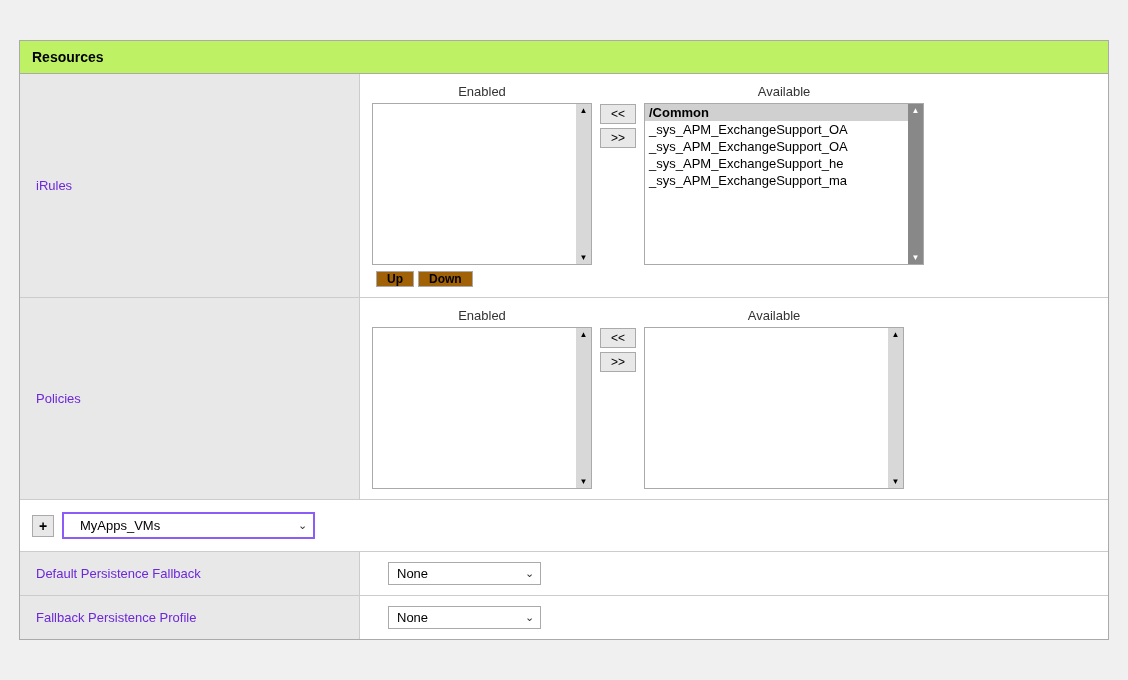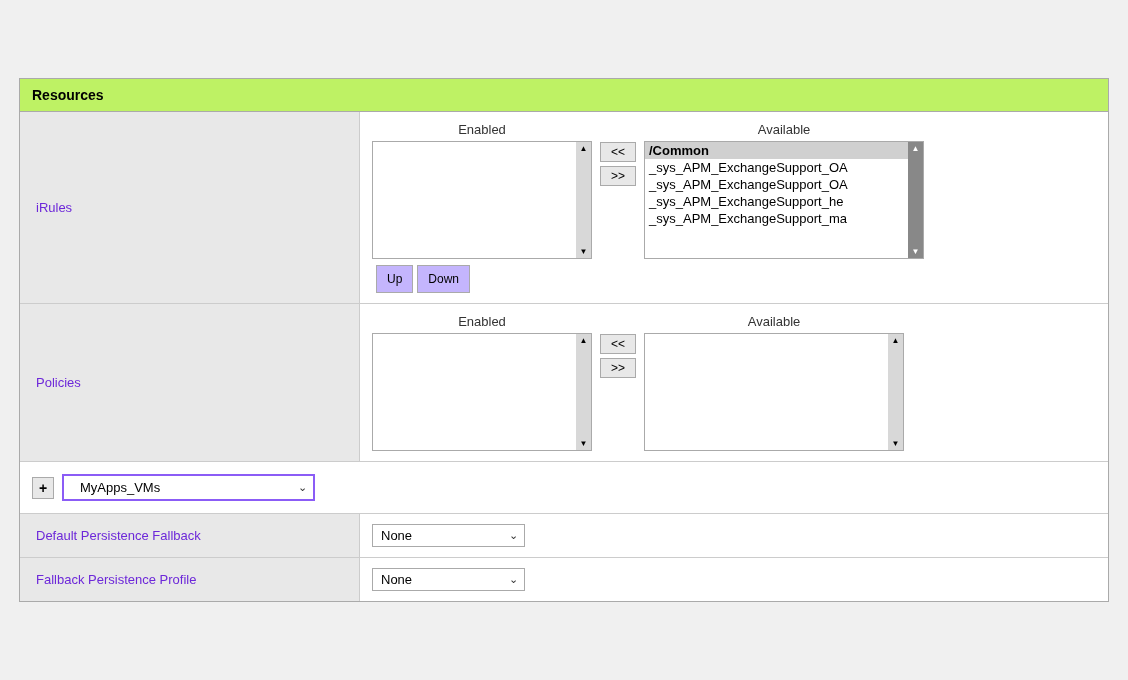--- a/index.html
+++ b/index.html
@@ -96,25 +96,26 @@
     }
 
     .up-down-btns {
       display: flex;
       gap: 4px;
       margin-top: 6px;
       padding-left: 4px;
     }
 
     .up-down-btn {
-      background: #c4b5fd;
-      border: 1px solid #aaa;
-      padding: 6px 10px;
+      background: #a16207;
+      border: 1px solid #aaa;
+      padding: 0 10px;
       cursor: pointer;
       font-size: 12px;
+      font-weight: bold;
     }
 
     
     .pool-row-content {
       display: flex;
       align-items: center;
       gap: 8px;
       padding: 12px 12px;
     }
 
@@ -154,20 +155,21 @@
       font-size: 11px;
       color: #333;
       pointer-events: none;
     }
 
     
     .persistence-row-content {
       padding: 10px 12px;
       display: flex;
       align-items: center;
+      margin-left: 16px;
     }
 
     .persist-select-wrapper {
       display: inline-flex;
       align-items: center;
       border: 1px solid #aaa;
       background: #fff;
     }
 
     .persist-select {
@@ -207,21 +209,21 @@
     .scroll-arrow {
       font-size: 8px;
       text-align: center;
       cursor: pointer;
     }
 
     .inner-list {
       border: 1px solid #aaa;
       border-right: none;
       width: calc(100% - 16px);
-      height: 118px;
+      height: 162px;
       background: #fff;
       overflow: hidden;
     }
   </style>
 </head>
 <body>
 
 <div class="resources-panel">
 
   <div class="panel-title">Resources</div>

